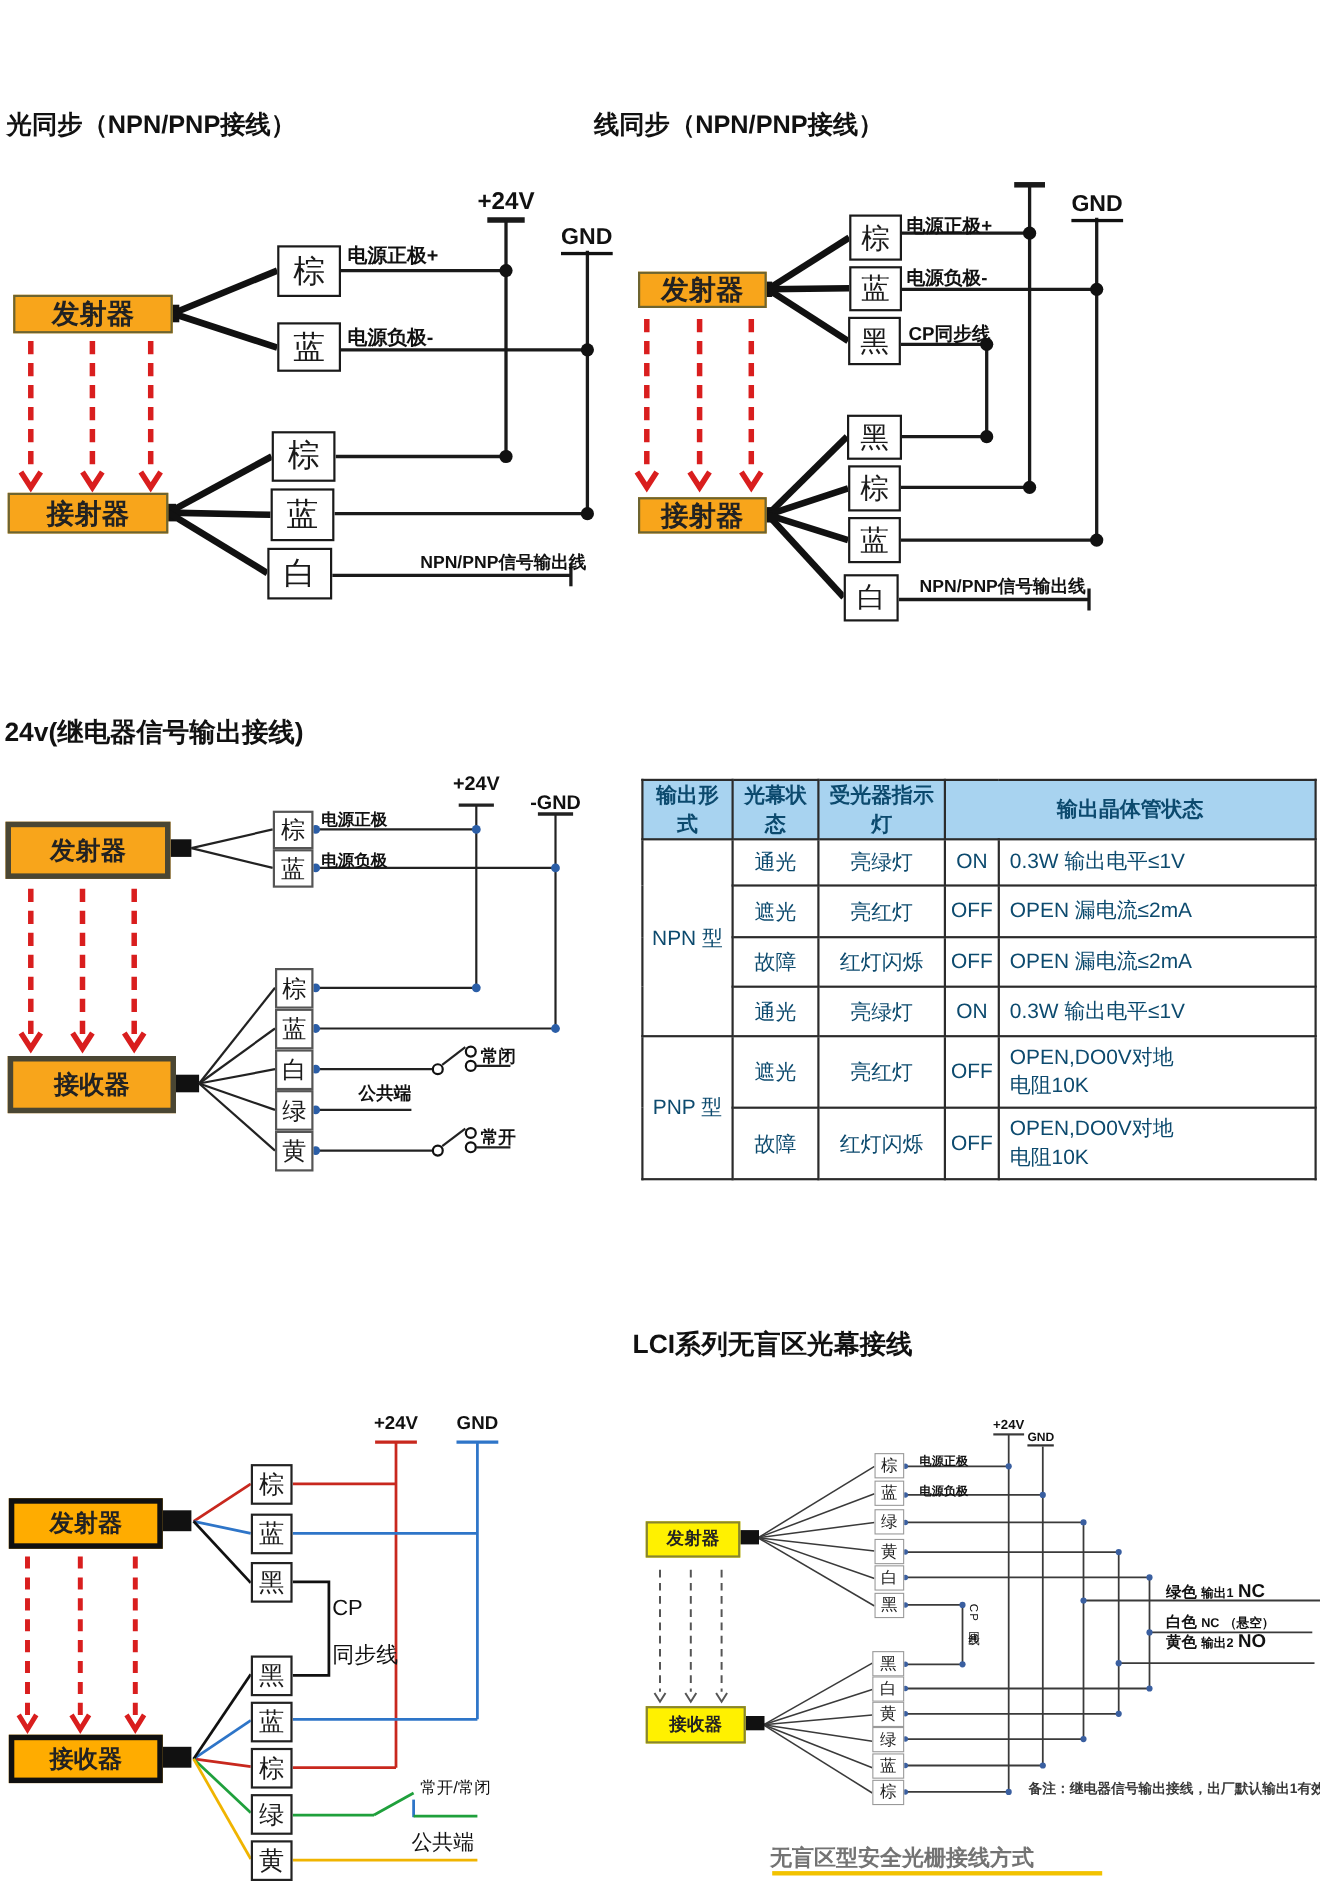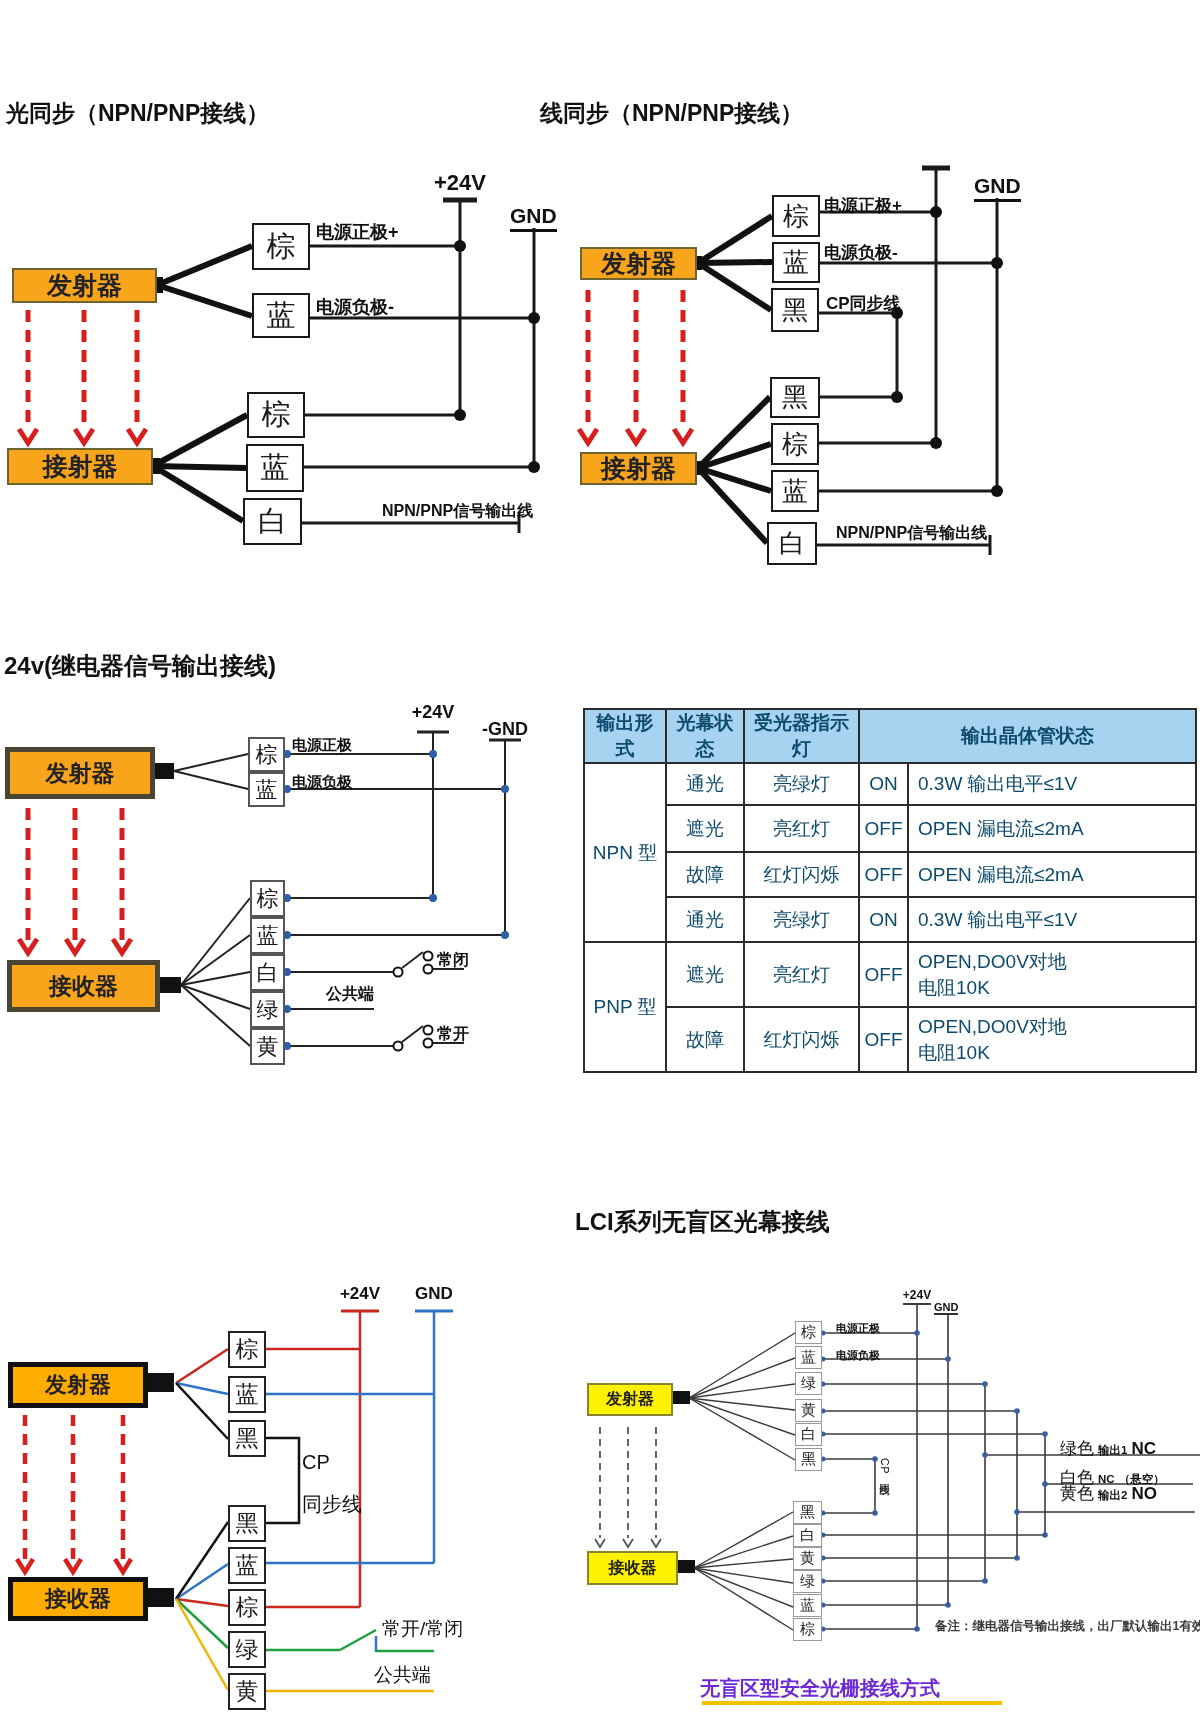--- a/index.html
+++ b/index.html
@@ -28,24 +28,24 @@
   .gnd-u{border-bottom:3px solid #111;padding-bottom:1px;}
   .gnd-u2{border-bottom:2px solid #333;padding-bottom:0px;}
   .vtext{writing-mode:vertical-rl;text-orientation:mixed;letter-spacing:1px;}
   
   .sig-table{position:absolute;left:583px;top:708px;border-collapse:collapse;table-layout:fixed;
              font-size:19px;color:#0c4a6e;}
   .sig-table th,.sig-table td{border:2px solid #2b2b2b;text-align:center;vertical-align:middle;padding:0 4px;box-sizing:border-box;}
   .sig-table th{background:#A8D3F0;font-weight:700;font-size:19px;}
   .sig-table td.desc{text-align:left;padding-left:9px;white-space:pre-line;line-height:1.35;}
   .caption-line{position:absolute;background:#F2C200;}
-  .cap{position:absolute;font-size:20px;font-weight:700;color:#6d28d9;white-space:nowrap;}
+  .cap{position:absolute;font-size:20px;font-weight:700;color:#737373;white-space:nowrap;}
   .note{position:absolute;font-size:12.5px;font-weight:700;color:#3a3a3a;white-space:nowrap;}
   .outlab{position:absolute;white-space:nowrap;color:#111;}
-  .outlab .w1{font-size:17px;font-weight:400;text-align:center;}
+  .outlab .w1{font-size:14px;font-weight:700;text-align:center;}
   .outlab .w2{font-size:11.5px;font-weight:600;margin-left:4px;}
   .outlab .w3{font-size:17px;font-weight:600;margin-left:4px;}
 </style>
 </head>
 <body>
 
 <div class="page">
 
 
   <div class="hsec" style="left:6px;top:98px;">光同步（NPN/PNP接线）</div>
@@ -378,21 +378,21 @@
     <div class="wbox wb-m" style="left:228px;top:160px;width:38px;height:37px;">黑</div>
     <div class="wbox wb-m" style="left:228px;top:245px;width:38px;height:37px;">黑</div>
     <div class="wbox wb-m" style="left:228px;top:287px;width:38px;height:37px;">蓝</div>
     <div class="wbox wb-m" style="left:228px;top:329px;width:38px;height:37px;">棕</div>
     <div class="wbox wb-m" style="left:228px;top:371px;width:38px;height:37px;">绿</div>
     <div class="wbox wb-m" style="left:228px;top:413px;width:38px;height:37px;">黄</div>
     <div class="lab rail" style="left:332px;top:24px;width:56px;font-size:17px;">+24V</div>
     <div class="lab rail" style="left:406px;top:24px;width:56px;font-size:17px;">GND</div>
     <div class="lab" style="left:302px;top:191px;font-size:20px;font-weight:400;">CP</div>
     <div class="lab" style="left:302px;top:231px;font-size:20px;font-weight:400;">同步线</div>
-    <div class="lab" style="left:382px;top:356px;font-size:19px;font-weight:400;">常开/常闭</div>
+    <div class="lab" style="left:382px;top:356px;font-size:15px;font-weight:400;">常开/常闭</div>
     <div class="lab" style="left:374px;top:402px;font-size:19px;font-weight:400;">公共端</div>
   </div>
 
   <div class="diagram" style="left:560px;top:1260px;width:640px;height:459px;">
     <svg width="640" height="459">
       <g stroke="#3a3a3a" stroke-width="1.6">
         <line x1="343" y1="44" x2="371" y2="44" stroke-width="2"></line>
         <line x1="357" y1="44" x2="357" y2="369"></line>
         <line x1="388" y1="55" x2="388" y2="345"></line>
         <line x1="425" y1="124" x2="425" y2="321"></line>

